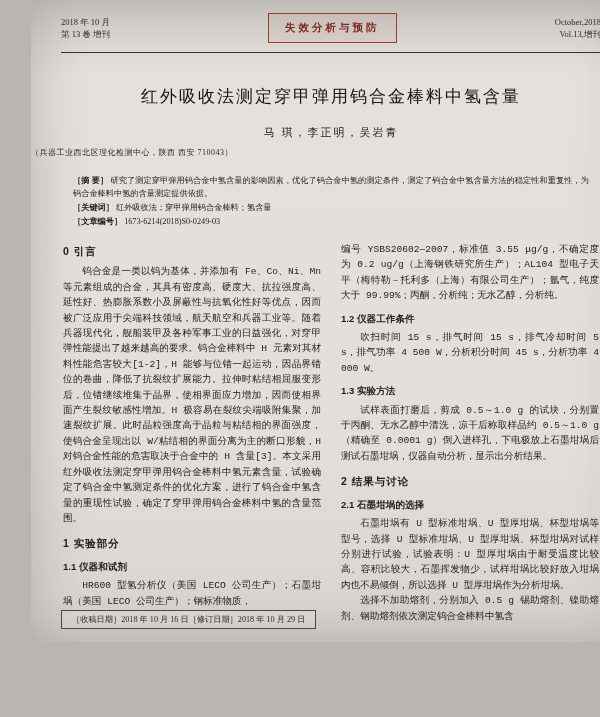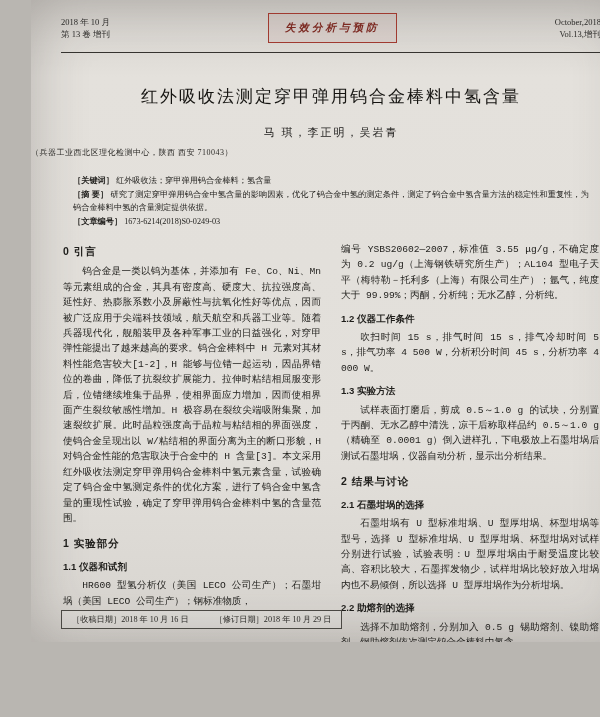--- a/index.html
+++ b/index.html
@@ -24,21 +24,20 @@
   }
   .hdr-col{font-size:8.5px;line-height:12px;color:#2a2927;}
   .hdr-col.right{text-align:right;}
   .journal-box{
     border:1.5px solid #a03a30;
     color:#7c2a22;
     background:rgba(175,70,60,.06);
     font-family:"Liberation Sans","DejaVu Sans",sans-serif;
     font-weight:bold;font-size:10.5px;letter-spacing:3px;
     padding:7px 16px;
-    font-style:italic;
   }
   .header-rule{border:none;border-top:1.6px solid #35332f;margin:9px 30px 0 30px;}
   
   .title{
     margin-top:32px;text-align:center;
     font-family:"Liberation Sans","DejaVu Sans",sans-serif;
     font-size:17px;font-weight:normal;letter-spacing:2px;color:#151411;
   }
   .authors{margin-top:17px;text-align:center;font-size:11px;letter-spacing:2px;}
   .affiliation{margin-top:7px;text-align:left;font-size:8px;color:#2c2b28;letter-spacing:.5px;}
@@ -61,21 +60,21 @@
     font-weight:bold;font-size:9.6px;margin:7px 0 4px 0;
   }
   .col p{margin:0;text-indent:2em;font-family:Liberation Mono, monospace;}
   .col p.noindent{text-indent:0;}
   
   .footer{
     position:absolute;left:30px;bottom:13px;
     border:1px solid #4a4843;
     padding:3px 10px;
     font-size:8.2px;color:#2a2926;
-    display:flex;gap:26px;white-space:nowrap;
+    display:flex;white-space:nowrap;
     background:rgba(255,255,255,.12);
   }
 </style>
 </head>
 <body>
 
 <div class="page">
 
   <div class="header">
     <div class="hdr-col">
@@ -89,26 +88,26 @@
     </div>
   </div>
   <hr class="header-rule">
 
   <div class="title">红外吸收法测定穿甲弹用钨合金棒料中氢含量</div>
   <div class="authors">马  琪，李正明，吴岩青</div>
   <div class="affiliation">（兵器工业西北区理化检测中心，陕西 西安 710043）</div>
 
   <div class="meta">
     <div class="meta-row">
+      <span class="lbl">［摘  要］</span>
+      <span>研究了测定穿甲弹用钨合金中氢含量的影响因素，优化了钨合金中氢的测定条件，测定了钨合金中氢含量方法的稳定性和重复性，为钨合金棒料中氢的含量测定提供依据。</span>
+    </div>
+    <div class="meta-row">
       <span class="lbl">［关键词］</span>
       <span>红外吸收法；穿甲弹用钨合金棒料；氢含量</span>
-    </div>
-    <div class="meta-row">
-      <span class="lbl">［摘  要］</span>
-      <span>研究了测定穿甲弹用钨合金中氢含量的影响因素，优化了钨合金中氢的测定条件，测定了钨合金中氢含量方法的稳定性和重复性，为钨合金棒料中氢的含量测定提供依据。</span>
     </div>
     <div class="meta-row">
       <span class="lbl">［文章编号］</span>
       <span>1673-6214(2018)S0-0249-03</span>
     </div>
   </div>
 
   <div class="columns">
     <div class="col">
       <div class="sec first">0  引言</div>
@@ -119,21 +118,20 @@
     </div>
     <div class="col">
       <p class="noindent">编号 YSBS20602—2007，标准值 3.55 μg/g，不确定度为 0.2 ug/g（上海钢铁研究所生产）；AL104 型电子天平（梅特勒－托利多（上海）有限公司生产）；氩气，纯度大于 99.99%；丙酮，分析纯；无水乙醇，分析纯。</p>
       <div class="sub">1.2  仪器工作条件</div>
       <p>吹扫时间 15 s，排气时间 15 s，排气冷却时间 5 s，排气功率 4 500 W，分析积分时间 45 s，分析功率 4 000 W。</p>
       <div class="sub">1.3  实验方法</div>
       <p>试样表面打磨后，剪成 0.5～1.0 g 的试块，分别置于丙酮、无水乙醇中清洗，凉干后称取样品约 0.5～1.0 g（精确至 0.0001 g）倒入进样孔，下电极放上石墨坩埚后测试石墨坩埚，仪器自动分析，显示出分析结果。</p>
       <div class="sec">2  结果与讨论</div>
       <div class="sub">2.1  石墨坩埚的选择</div>
       <p>石墨坩埚有 U 型标准坩埚、U 型厚坩埚、杯型坩埚等型号，选择 U 型标准坩埚、U 型厚坩埚、杯型坩埚对试样分别进行试验，试验表明：U 型厚坩埚由于耐受温度比较高、容积比较大，石墨挥发物少，试样坩埚比较好放入坩埚内也不易倾倒，所以选择 U 型厚坩埚作为分析坩埚。</p>
-      <div class="sub">2.2  助熔剂的选择</div>
       <p>选择不加助熔剂，分别加入 0.5 g 锡助熔剂、镍助熔剂、钢助熔剂依次测定钨合金棒料中氢含</p>
     </div>
   </div>
 
   <div class="footer">
     <span>［收稿日期］2018 年 10 月 16 日</span>
     <span>［修订日期］2018 年 10 月 29 日</span>
   </div>
 
 </div>

